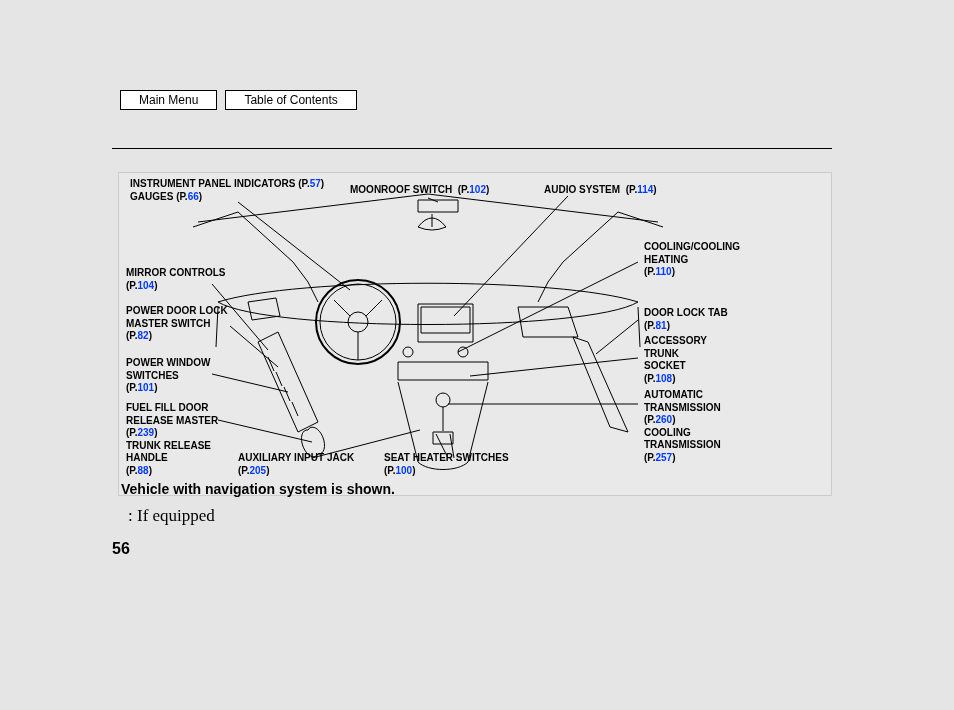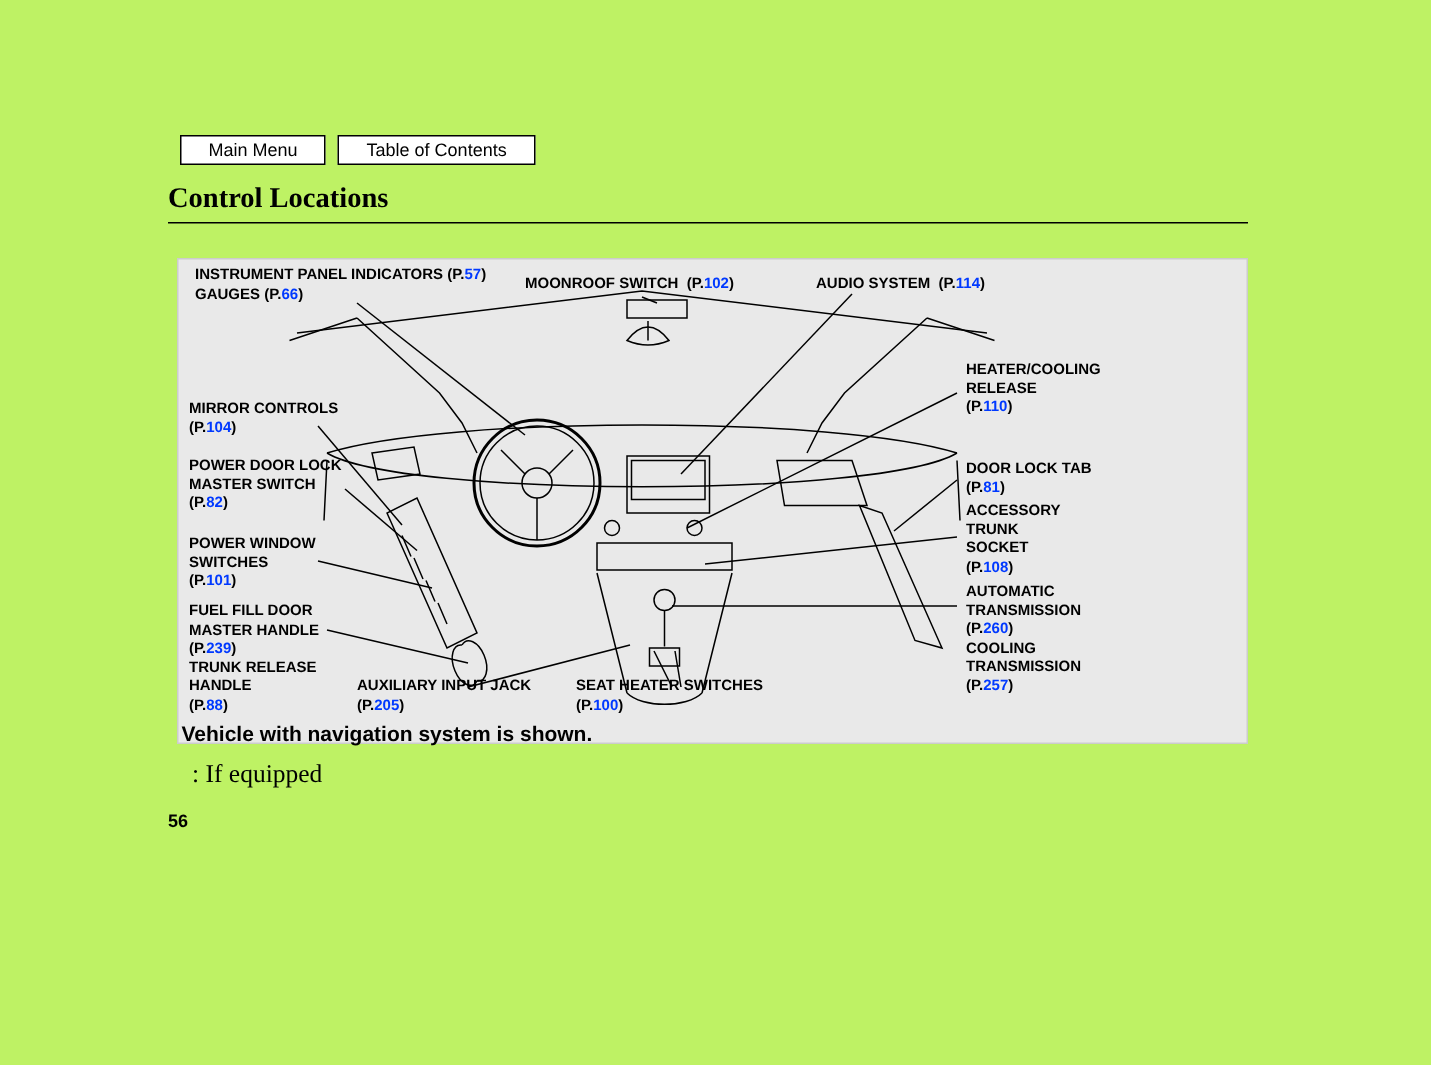--- a/index.html
+++ b/index.html
@@ -1,42 +1,41 @@
 <!DOCTYPE html>
 <html><head>
 <meta charset="utf-8">
 <style>
 html,body{margin:0;padding:0;background:#fff;font-family:Arial,Helvetica,sans-serif;color:#000}
-.page{width:954px;height:710px;position:relative;margin:0 auto;background:#bef264}
+.page{width:954px;height:710px;position:relative;margin:0 auto;background:#e5e5e5}
 .topnav{position:absolute;top:90px;left:120px;display:flex;gap:8px}
 .topnav .btn{border:1px solid #000;padding:2px 18px;font-size:12px;background:#fff}
 .title{position:absolute;top:122px;left:112px;font-family:Georgia,'Times New Roman',serif;font-weight:bold;font-size:19px}
 .hr{position:absolute;top:148px;left:112px;width:720px;height:1px;background:#000}
 .gray{position:absolute;top:172px;left:118px;width:712px;height:322px;background:#e9e9e9;border:1px solid #ccc}
 .dash{position:absolute;top:172px;left:118px;width:712px;height:322px}
 .label{position:absolute;font-family:Arial,Helvetica,sans-serif;font-weight:bold;font-size:10px;line-height:1.25}
 .label .p{white-space:nowrap}
 .label .pg{color:#0039ff}
 .note{position:absolute;top:481px;left:121px;font-weight:bold;font-size:14px}
 .footnote{position:absolute;top:506px;left:128px;font-family:Georgia,'Times New Roman',serif;font-size:17px}
-.pgnum{position:absolute;top:540px;left:112px;font-weight:bold;font-size:12px}
+.pgnum{position:absolute;top:540px;left:112px;font-weight:bold;font-size:16px}
 svg{display:block}
 path{stroke:#000;stroke-width:1;fill:none}
 line{stroke:#000;stroke-width:1}
 </style>
 </head>
 <body>
 <div class="page">
 
 <div class="topnav">
   <div class="btn">Main Menu</div>
   <div class="btn">Table of Contents</div>
 </div>
 
-<div class="title">Control Locations</div>
 <div class="hr"></div>
 
 <div class="gray"></div>
 
 <div class="dash">
 <svg width="712" height="322" viewBox="0 0 712 322">
 
   <path d="M120 40 L175 90 L190 110 L200 130"></path>
   <path d="M500 40 L445 90 L430 110 L420 130"></path>
   <path d="M80 50 L310 22 L540 50"></path>
@@ -129,39 +128,39 @@
   <div>MASTER SWITCH</div>
   <div class="p">(P.<span class="pg">82</span>)</div>
 </div>
 <div class="label" style="top:357px;left:126px">
   <div>POWER WINDOW</div>
   <div>SWITCHES</div>
   <div class="p">(P.<span class="pg">101</span>)</div>
 </div>
 <div class="label" style="top:402px;left:126px">
   <div>FUEL FILL DOOR</div>
-  <div>MASTER HANDLE</div>
+  <div>RELEASE MASTER</div>
   <div class="p">(P.<span class="pg">239</span>)</div>
   <div>TRUNK RELEASE</div>
   <div>HANDLE</div>
   <div class="p">(P.<span class="pg">88</span>)</div>
 </div>
 
 <div class="label" style="top:452px;left:238px">
   <div>AUXILIARY INPUT JACK</div>
   <div class="p">(P.<span class="pg">205</span>)</div>
 </div>
 <div class="label" style="top:452px;left:384px">
   <div>SEAT HEATER SWITCHES</div>
   <div class="p">(P.<span class="pg">100</span>)</div>
 </div>
 
 <div class="label" style="top:241px;left:644px">
-  <div>HEATER/COOLING</div>
-  <div>RELEASE</div>
+  <div>COOLING/COOLING</div>
+  <div>HEATING</div>
   <div class="p">(P.<span class="pg">110</span>)</div>
 </div>
 <div class="label" style="top:307px;left:644px">
   <div>DOOR LOCK TAB</div>
   <div class="p">(P.<span class="pg">81</span>)</div>
 </div>
 <div class="label" style="top:335px;left:644px">
   <div>ACCESSORY</div>
   <div>TRUNK</div>
   <div>SOCKET</div>

